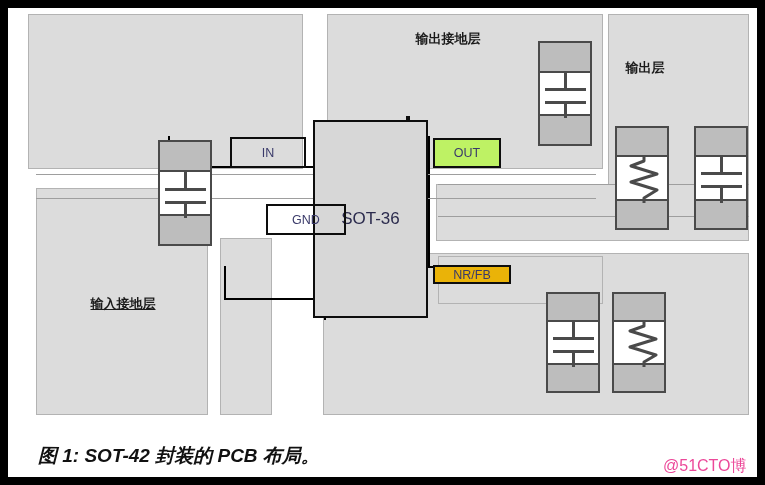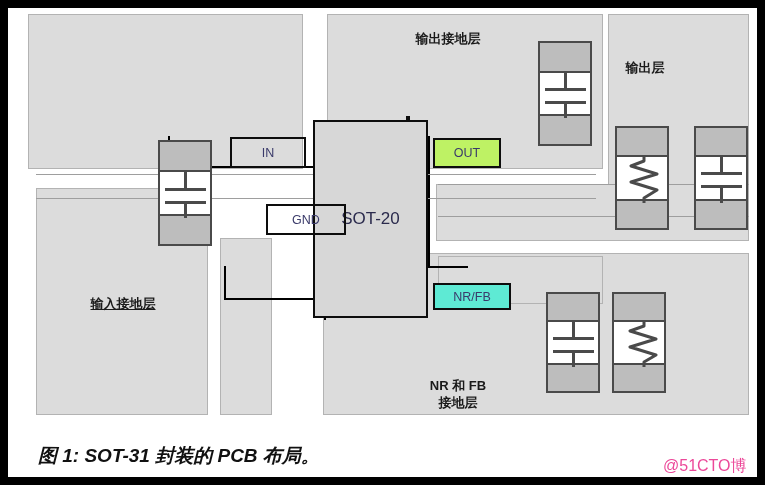--- a/index.html
+++ b/index.html
@@ -63,57 +63,55 @@
 
   <div class="layer" style="left:430px;top:248px;width:165px;height:48px;"></div>
 
 
   <div class="layer-label" style="left:55px;top:287px;width:120px;text-decoration:underline;">输入接地层</div>
 
   <div class="layer-label" style="left:380px;top:22px;width:120px;">输出接地层</div>
 
   <div class="layer-label" style="left:592px;top:51px;width:90px;">输出层</div>
 
-  <div class="layer-label" style="left:390px;top:369px;width:120px;">NR 和 FB
-接地层</div>
 
   <div class="trace" style="left:160px;top:158px;width:150px;height:2px;"></div>
   <div class="trace" style="left:160px;top:128px;width:2px;height:32px;"></div>
 
   <div class="trace" style="left:216px;top:258px;width:2px;height:34px;"></div>
   <div class="trace" style="left:216px;top:290px;width:100px;height:2px;"></div>
 
   <div class="trace" style="left:316px;top:292px;width:2px;height:20px;"></div>
 
   <div class="trace" style="left:420px;top:128px;width:2px;height:132px;"></div>
   <div class="trace" style="left:420px;top:258px;width:40px;height:2px;"></div>
 
   <div class="tracebox" style="left:398px;top:108px;width:0;height:0;"></div>
 
   <div class="trace" style="left:28px;top:166px;width:560px;height:1px;background:#9e9e9e;"></div>
   <div class="trace" style="left:28px;top:190px;width:560px;height:1px;background:#9e9e9e;"></div>
   <div class="trace" style="left:430px;top:176px;width:311px;height:1px;background:#9e9e9e;"></div>
   <div class="trace" style="left:430px;top:208px;width:311px;height:1px;background:#9e9e9e;"></div>
 
-  <div class="chip" style="left:305px;top:112px;width:115px;height:198px;">SOT-20</div>
+  <div class="chip" style="left:305px;top:112px;width:115px;height:198px;">SOT-36</div>
 
   <div class="pin" style="left:222px;top:129px;width:76px;height:31px;">
     <span>IN</span>
   </div>
 
   <div class="pin" style="left:236px;top:196px;width:80px;height:31px;margin-left:22px;">
     <span>GND</span>
   </div>
 
 
   <div class="pin" style="left:425px;top:130px;width:68px;height:30px;background:#bef264;">
     <span>OUT</span>
   </div>
 
-  <div class="pin" style="left:425px;top:275px;width:78px;height:27px;background:#5eead4;">
+  <div class="pin" style="left:425px;top:257px;width:78px;height:19px;background:#eab308;">
     <span>NR/FB</span>
   </div>
 
   <div class="comp" style="left:150px;top:132px;width:54px;height:106px;">
     <div class="pad top" style="height:30px;"></div>
     <div class="pad bot" style="height:30px;"></div>
     <div class="cap-lead" style="top:30px;height:16px;"></div>
     <div class="cap-plate" style="top:46px;"></div>
     <div class="cap-plate" style="top:59px;"></div>
     <div class="cap-lead" style="top:62px;height:14px;"></div>
@@ -155,18 +153,18 @@
   </div>
 
   <div class="comp" style="left:604px;top:284px;width:54px;height:101px;">
     <div class="pad top" style="height:28px;"></div>
     <div class="pad bot" style="height:28px;"></div>
     <svg viewBox="0 0 54 45" width="54" height="45" style="position:absolute;left:0;top:28px;">
       <polyline points="30,0 30,4 16,9 42,17 16,25 42,33 30,40 30,45" fill="none" stroke="#4a4a4a" stroke-width="3" stroke-linejoin="round" stroke-linecap="round"></polyline>
     </svg>
   </div>
 
-  <div class="caption" style="left:30px;top:435px;">图 1: SOT-31 封装的 PCB 布局。</div>
+  <div class="caption" style="left:30px;top:435px;">图 1: SOT-42 封装的 PCB 布局。</div>
 
   <div class="wmark" style="left:655px;top:448px;">@51CTO博客</div>
 
 </div>
 </div>
 
 </body></html>

